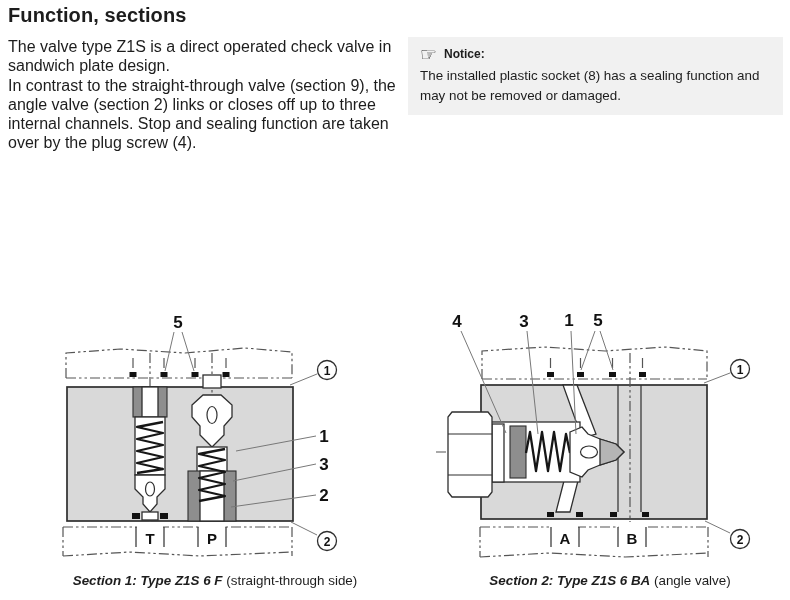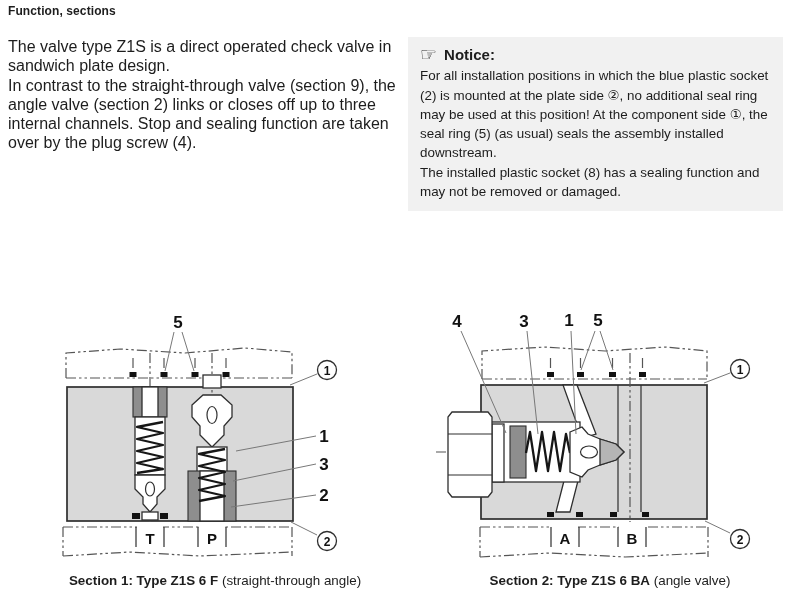--- a/index.html
+++ b/index.html
@@ -3,42 +3,42 @@
 <meta charset="utf-8">
 <style>
   * { box-sizing: border-box; margin: 0; padding: 0; }
   html,body { background:#fff; }
   .page {
     position: relative; width: 790px; height: 600px; background:#fff;
     font-family: "Liberation Sans", "DejaVu Sans", sans-serif; color:#1d1d1d; overflow:hidden;
   }
   .page-title {
     position:absolute; left:8px; top:4px;
-    font-size:12px; font-weight:700; letter-spacing:0.1px;
+    font-size:20px; font-weight:700; letter-spacing:0.1px;
   }
   .intro {
     position:absolute; left:8px; top:37px; width:392px;
     font-size:16px; line-height:19.3px;
   }
   .intro p { margin:0; }
   .notice {
     position:absolute; left:408px; top:37px; width:375px;
     background:#f1f1f1; padding:8px 12px 10px 12px;
     font-size:13.4px; line-height:19.3px;
   }
   .notice-title { display:flex; align-items:center; gap:7px; margin-bottom:2px; }
   .notice-title .hand { font-size:19px; line-height:14px; color:#2a2a2a; }
-  .notice-title b { font-size:15px;text-align:center; }
+  .notice-title b { font-size:12px;text-align:center; }
   .notice p { margin:0; }
   .figure-svg { position:absolute; width:360px; height:270px; }
   #fig1 { left:40px; top:301px; }
   #fig2 { left:430px; top:301px; }
   .caption { position:absolute; width:360px; top:573px; text-align:center; font-size:13.4px; }
   #cap1 { left:35px; } #cap2 { left:430px; }
-  .caption b { font-weight:700; }
+  .caption b { font-weight:700;font-style:italic; }
 
   
   .chain { fill:none; stroke:#555; stroke-width:1.2; stroke-dasharray:10 3 2.5 3 2.5 3; }
   .ln    { fill:none; stroke:#2e2e2e; stroke-width:1.2; }
   .part  { fill:#fff; stroke:#2e2e2e; stroke-width:1.3; }
   .graypart { stroke:#2e2e2e; stroke-width:1.3; }
   .bodyrect { stroke:#2e2e2e; stroke-width:1.7; }
   .dark  { stroke:#2e2e2e; stroke-width:1.1; }
   .seal  { fill:#121212; }
   .spring{ fill:none; stroke:#161616; stroke-width:2.3; stroke-linejoin:round; }
@@ -58,21 +58,20 @@
   <div class="intro">
     <p>The valve type Z1S is a direct operated check valve in sandwich plate design.</p>
     <p>In contrast to the straight-through valve (section 9), the angle valve (section 2) links or closes off up to three internal channels. Stop and sealing function are taken over by the plug screw (4).</p>
   </div>
 
   <div class="notice">
     <div class="notice-title">
       <span class="hand">☞</span>
       <b>Notice:</b>
     </div>
-    <p>For all installation positions in which the blue plastic socket (2) is mounted at the plate side ②, no additional seal ring may be used at this position! At the component side ①, the seal ring (5) (as usual) seals the assembly installed downstream.</p>
     <p>The installed plastic socket (8) has a sealing function and may not be removed or damaged.</p>
   </div>
 
   <svg id="fig1" class="figure-svg" viewBox="0 0 360 270">
 
     <g>
       <polyline class="chain" points="26,77 26,52 80,48 145,52 205,47 252,51 252,77"></polyline>
       <polyline class="chain" points="26,77 252,77"></polyline>
       <line class="chain" x1="93" y1="57" x2="93" y2="70"></line>
       <line class="chain" x1="124" y1="57" x2="124" y2="70"></line>
@@ -234,19 +233,19 @@
       <line class="ln" x1="149" y1="226" x2="149" y2="246"></line>
       <text class="port" x="135" y="243">A</text>
       <rect x="189" y="221" width="26" height="25" fill="#ffffff"></rect>
       <line class="ln" x1="188" y1="226" x2="188" y2="246"></line>
       <line class="ln" x1="216" y1="226" x2="216" y2="246"></line>
       <text class="port" x="202" y="243">B</text>
     </g>
   </svg>
 
   <div class="caption" id="cap1">
-    <b>Section 1: Type Z1S 6 F</b><span> (straight-through angle)</span>
+    <b>Section 1: Type Z1S 6 F</b><span> (straight-through side)</span>
   </div>
   <div class="caption" id="cap2">
     <b>Section 2: Type Z1S 6 BA</b><span> (angle valve)</span>
   </div>
 
 </div>
 
 </body></html>

